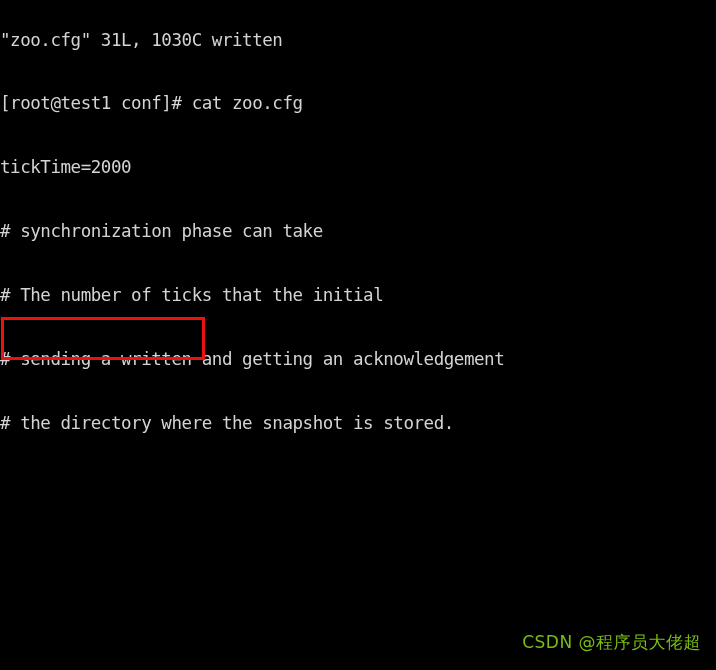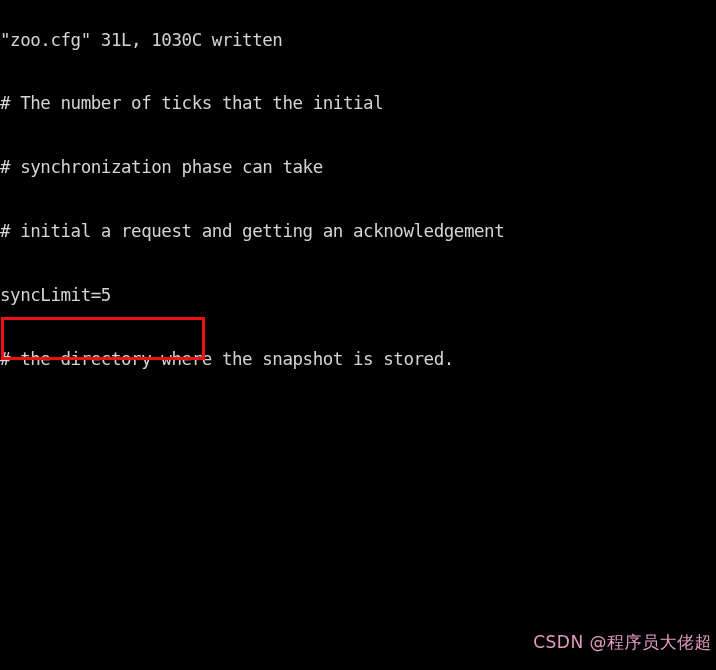--- a/index.html
+++ b/index.html
@@ -45,41 +45,42 @@
     top: 317px;
     width: 204px;
     height: 43px;
     border: 3px solid #ee1111;
     box-sizing: border-box;
     pointer-events: none;
   }
   
   #watermark {
     position: absolute;
-    right: 4px;
+    right: 15px;
     bottom: 16px;
     font-family: "DejaVu Sans", "Liberation Sans", sans-serif;
     font-size: 17px;
-    color: #f9a8d4;
+    color: #84cc16;
     opacity: 0.92;
     white-space: pre;
     letter-spacing: 0.5px;
   }
 </style>
 </head>
 <body>
 
 <div id="screen">
 
   <div id="term">
     <span class="row">"zoo.cfg" 31L, 1030C written</span>
+    <span class="row">[root@test1 conf]# cat zoo.cfg</span>
+    <span class="row">tickTime=2000</span>
+    <span class="row"># synchronization phase can take</span>
     <span class="row"># The number of ticks that the initial</span>
-    <span class="row"># synchronization phase can take</span>
-    <span class="row"># initial a request and getting an acknowledgement</span>
-    <span class="row">syncLimit=5</span>
+    <span class="row"># sending a written and getting an acknowledgement</span>
     <span class="row"># the directory where the snapshot is stored.</span>
     
     
     
     
     
     
     
     
     

